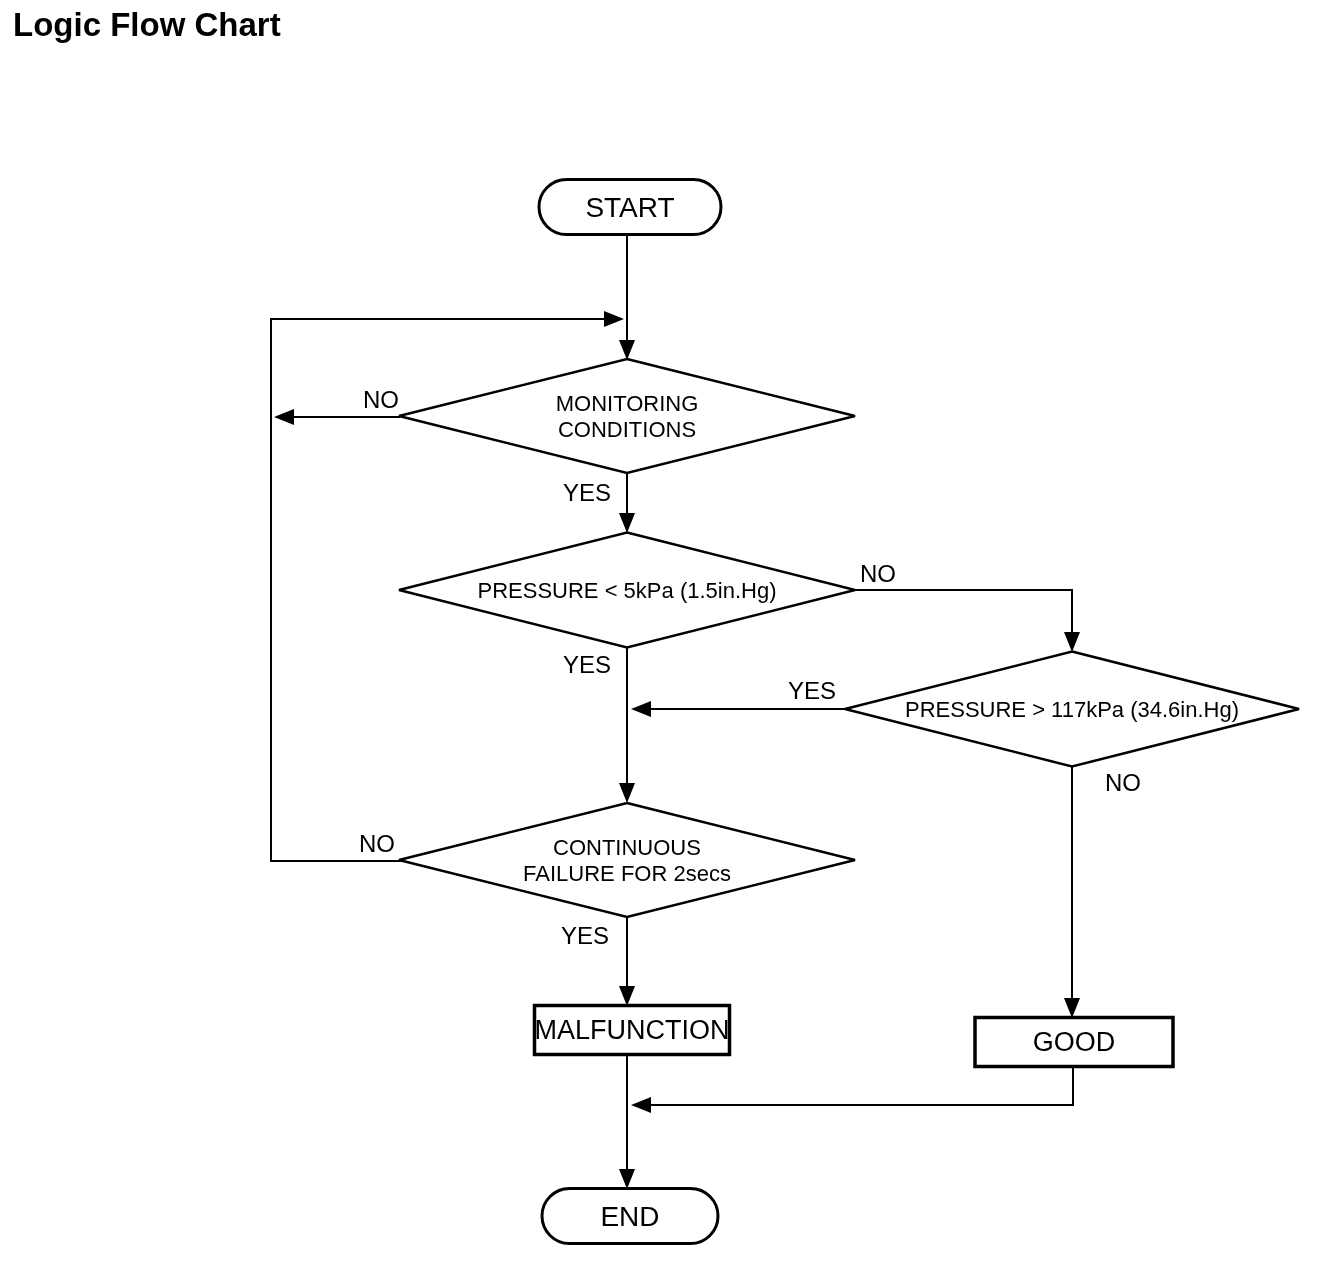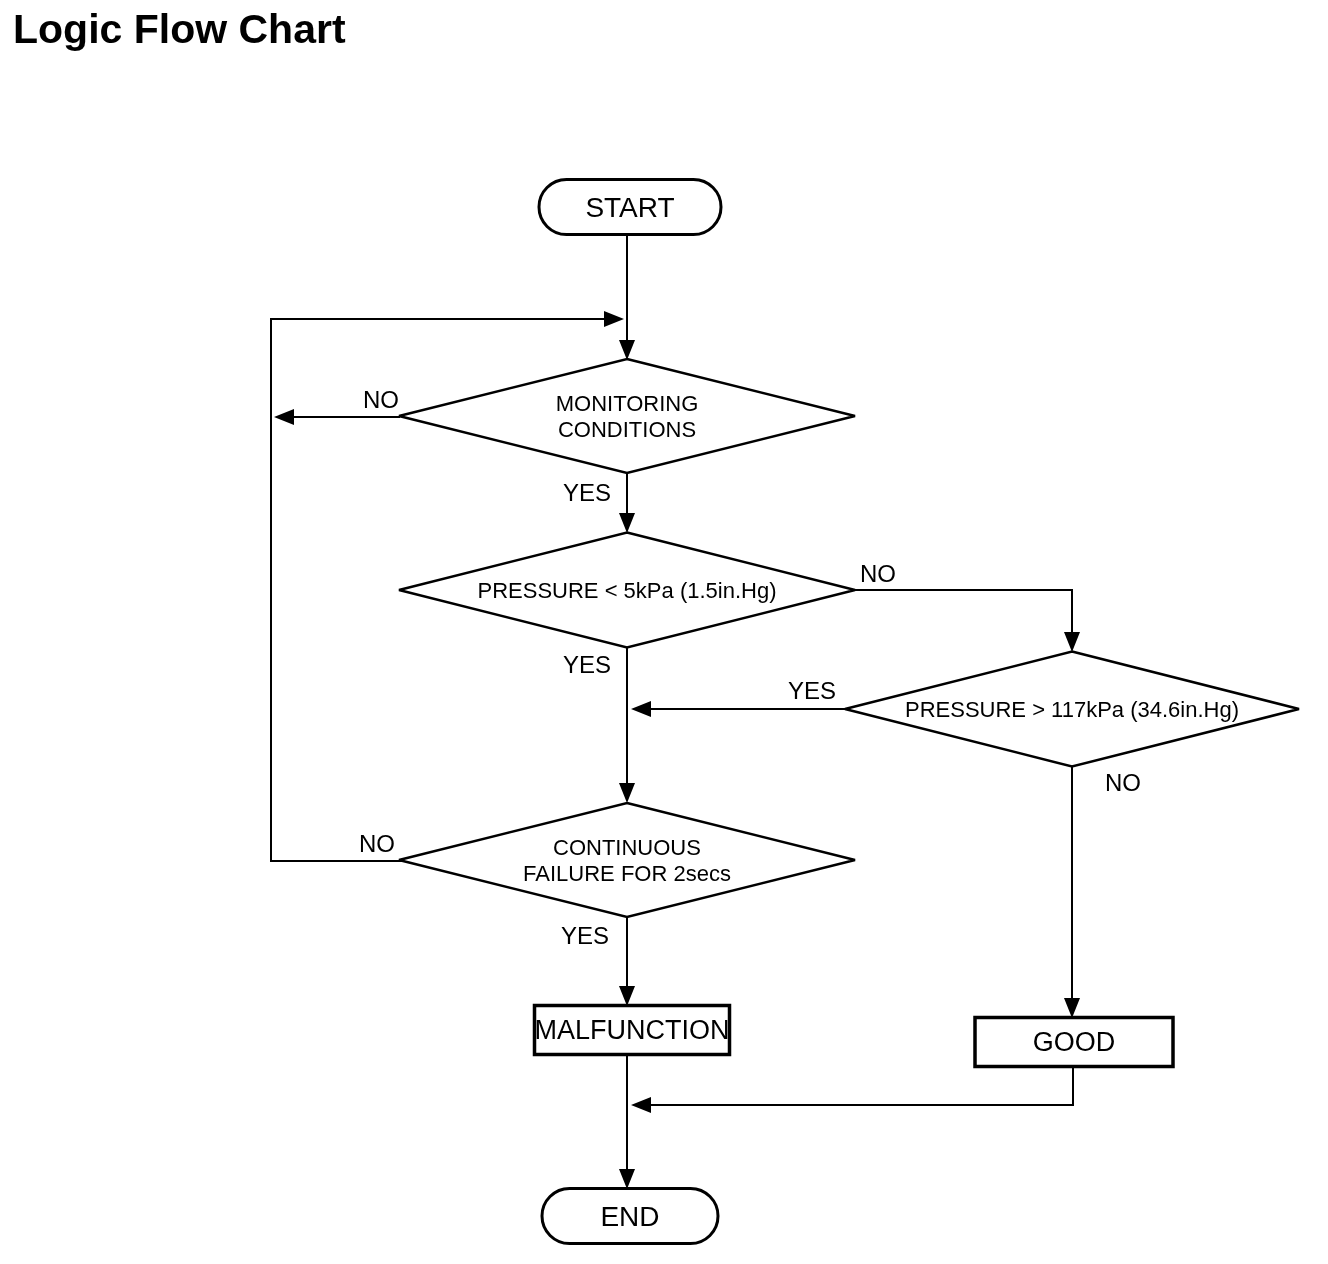--- a/index.html
+++ b/index.html
@@ -13,21 +13,21 @@
     height: 1264px;
     background: #ffffff;
     overflow: hidden;
     font-family: "Liberation Sans", sans-serif;
   }
   .page-title {
     position: absolute;
     left: 13px;
     top: 6px;
     margin: 0;
-    font-size: 41px;
+    font-size: 33px;
     font-weight: bold;
     color: #000000;
     letter-spacing: 0px;
     font-family: "Liberation Sans", sans-serif;
   }
   svg.flowchart {
     position: absolute;
     left: 0;
     top: 0;
   }

